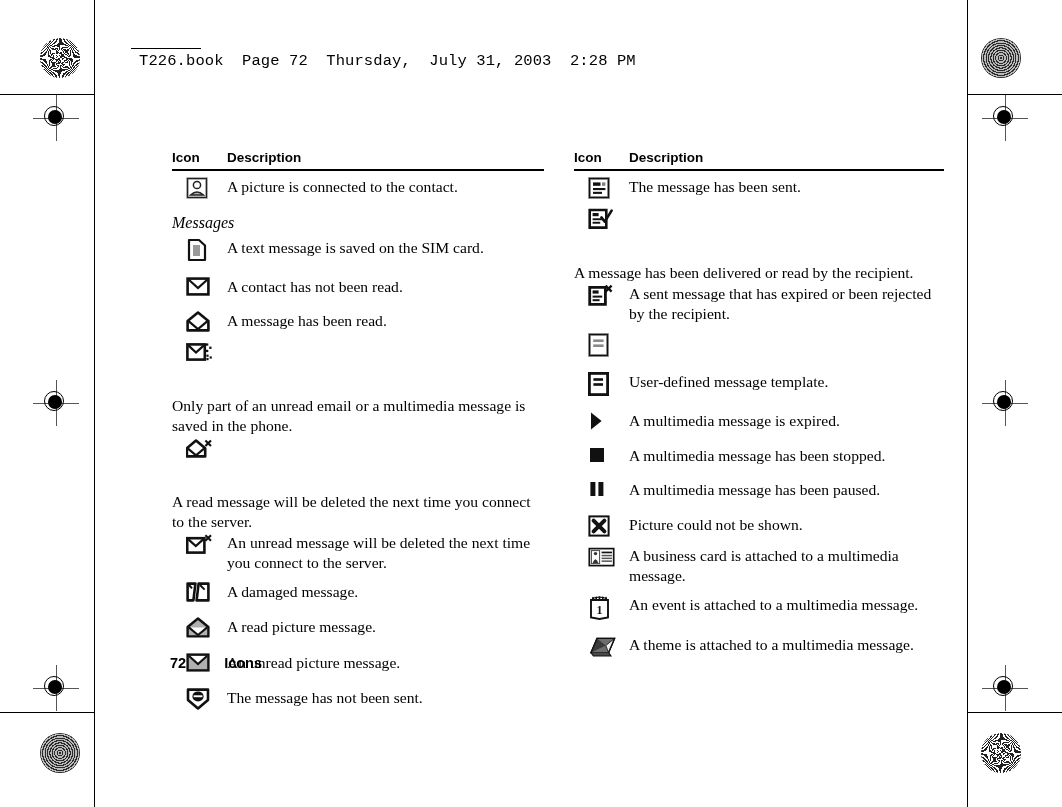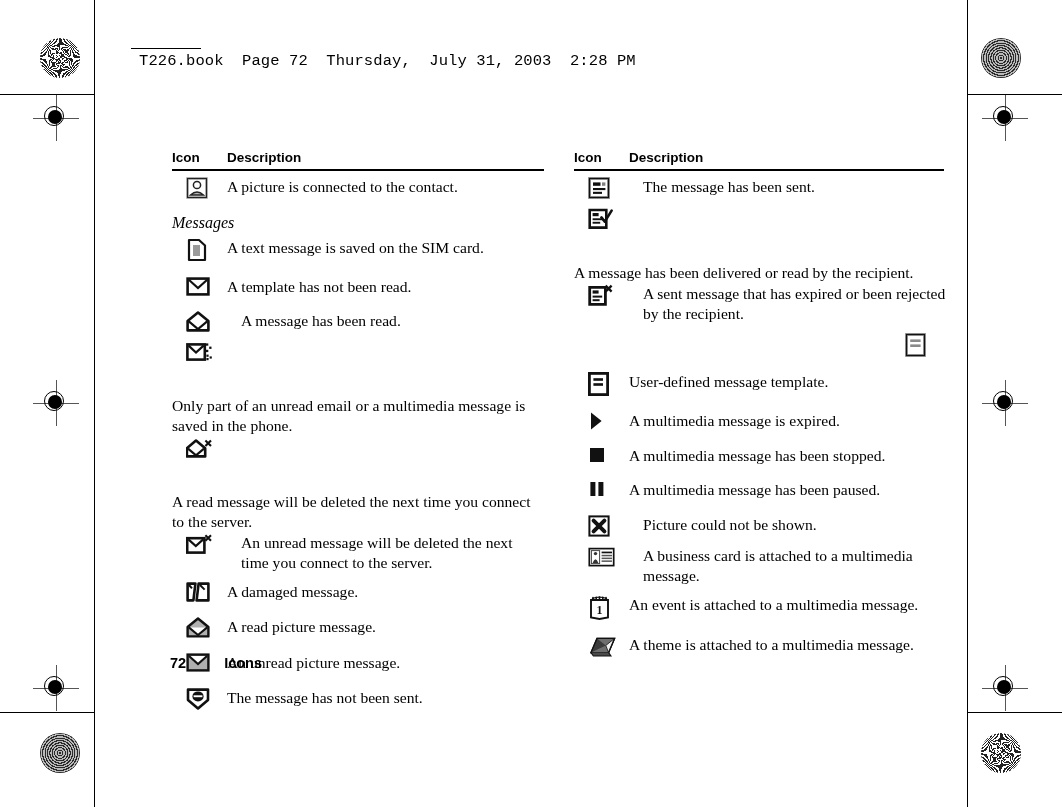--- a/index.html
+++ b/index.html
@@ -169,22 +169,22 @@
     box-sizing: border-box;
   }
   .row .cell-desc {
     flex: 1;
     font-family: "Liberation Serif", serif;
     font-size: 15.6px;
     line-height: 19.5px;
     color: #000;
   }
   .row.tall .cell-desc { line-height: 20px; }
-  .row.gap-lg { margin-bottom: 15px; justify-content: flex-end; }
-  .row.gap-md { margin-bottom: 9px; gap: 14px; }
+  .row.gap-lg { margin-bottom: 15px; }
+  .row.gap-md { margin-bottom: 9px; }
   .row.gap-sm { margin-bottom: 1px; flex-direction: column; }
 
   .ibox { display: block; }
 
   
   #page-footer {
     position: absolute;
     left: 170px;
     top: 655px;
     font-family: "Liberation Sans", sans-serif;
@@ -325,21 +325,21 @@
       <span class="cell-desc">A text message is saved on the SIM card.</span>
     </div>
 
     <div class="row gap-lg">
       <span class="cell-icon">
         <svg class="ibox" width="24" height="19" viewBox="0 0 24 19">
           <rect x="1.6" y="1.6" width="20.8" height="15.8" fill="#ffffff" stroke="#111" stroke-width="2.6"></rect>
           <path d="M2.8 2.8 L12 11 L21.2 2.8" fill="none" stroke="#111" stroke-width="2.2"></path>
         </svg>
       </span>
-      <span class="cell-desc">A template has not been read.</span>
+      <span class="cell-desc">A contact has not been read.</span>
     </div>
 
     <div class="row gap-md">
       <span class="cell-icon">
         <svg class="ibox" width="24" height="21" viewBox="0 0 24 21">
           <path d="M12 1.5 L22.4 10 V19.4 H1.6 V10 Z" fill="#ffffff" stroke="#111" stroke-width="2.6" stroke-linejoin="round"></path>
           <path d="M2.8 10.4 L12 18 L21.2 10.4" fill="none" stroke="#111" stroke-width="2.2"></path>
         </svg>
       </span>
       <span class="cell-desc">A message has been read.</span>

